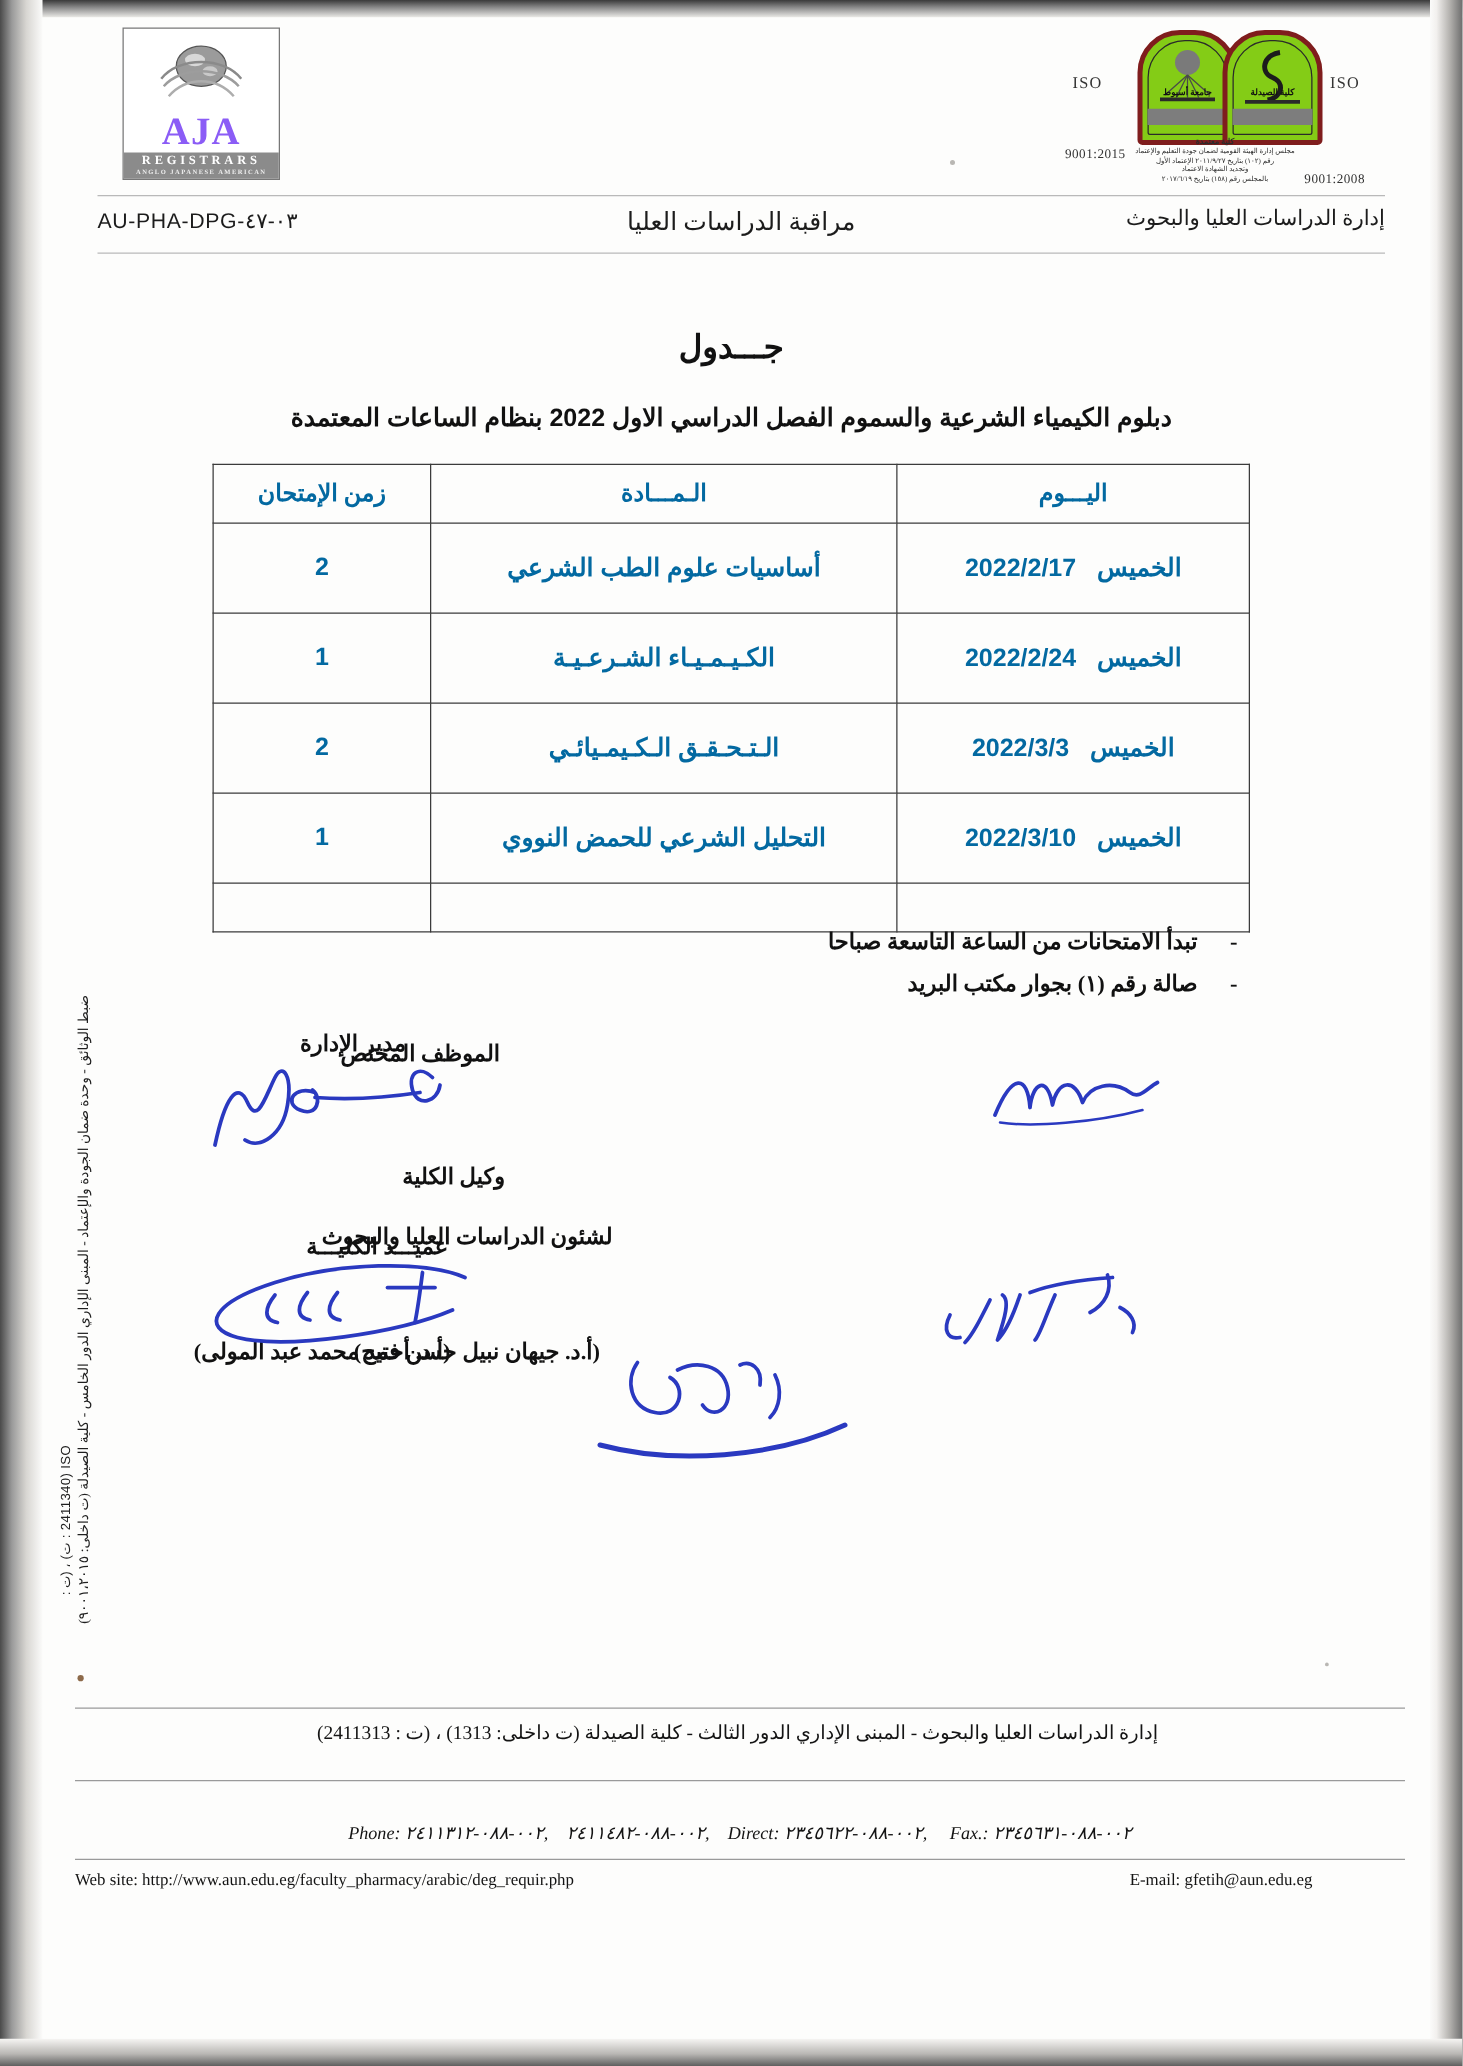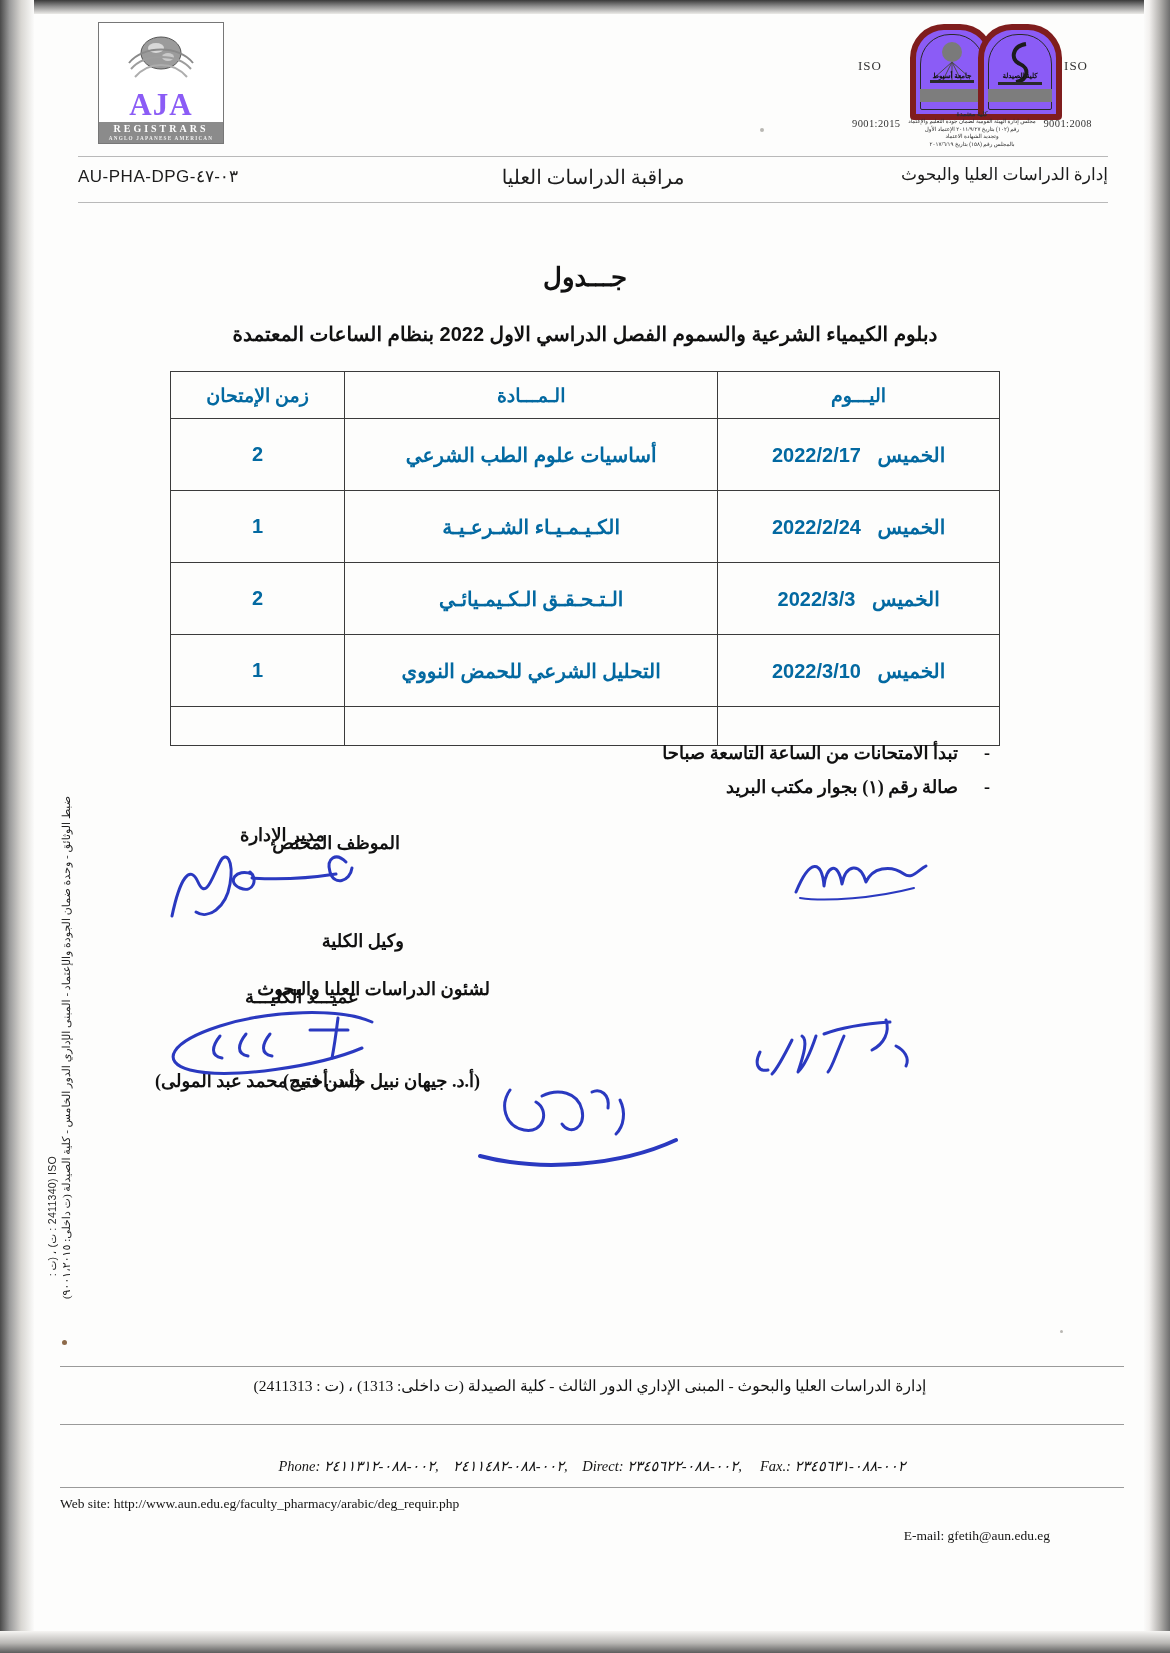--- a/index.html
+++ b/index.html
@@ -37,23 +37,23 @@
     letter-spacing:1px;color:#8b5cf6;line-height:1;margin-bottom:2px;}
   .aja-bar{width:100%;background:#8b8b8b;color:#fff;text-align:center;
     font-size:10px;letter-spacing:3px;font-weight:700;line-height:12px;padding:1px 0;}
   .aja-sub{font-size:5.2px;letter-spacing:1.2px;color:#efefef;line-height:7px;}
 
   .seal-group{position:absolute;right:78px;top:14px;width:240px;height:128px;}
   .iso-l,.iso-r{position:absolute;top:44px;font-family:"Liberation Serif",serif;
     font-size:13px;color:#333;letter-spacing:1px;}
   .iso-l{left:6px;} .iso-r{right:4px;}
   .iso-num{position:absolute;top:104px;font-size:10.5px;color:#333;letter-spacing:0.4px;}
-  .iso-num.l{left:0px;} .iso-num.r{right:0px;}
-  .seal{position:absolute;top:10px;width:72px;height:84px;border:6px solid #7f1d1d;
-    border-radius:34px 34px 4px 4px;background:#8b5cf6;overflow:hidden;}
+  .iso-num.l{left:0px;} .iso-num.r{right:0px;margin-top:20px;}
+  .seal{position:absolute;top:10px;width:72px;height:84px;border:4px solid #7f1d1d;
+    border-radius:34px 34px 4px 4px;background:#84cc16;overflow:hidden;}
   .seal.one{left:58px;} .seal.two{left:126px;}
   .seal-inner{position:absolute;inset:4px;border:1px solid #2a2a2a;border-radius:30px 30px 2px 2px;}
   .seal-cap{position:absolute;left:50%;top:42px;transform:translateX(-50%);
     font-size:7px;color:#111;white-space:nowrap;font-weight:700;}
   .seal-band{position:absolute;left:4px;right:4px;bottom:12px;height:13px;background:#7d7d7d;}
   .accred{position:absolute;left:18px;right:18px;top:96px;text-align:center;
     font-size:5.6px;line-height:7.4px;color:#2b2b2b;}
   .accred b{font-size:6.4px;}
 
   .rule{position:absolute;height:0;border-top:1px solid #b9b9b9;}
@@ -124,21 +124,21 @@
   .foot-ar{position:absolute;left:70px;right:60px;top:1377px;text-align:center;
     font-size:15.5px;color:#141414;}
   .foot-en{position:absolute;left:60px;right:46px;text-align:center;
     font-family:"Liberation Serif",serif;font-style:italic;color:#141414;}
   .fe1{top:1432px;font-size:15px;}
   .fe2{top:1458px;font-size:14.5px;direction:ltr;}
   .fe2 .sp{display:inline-block;}
   .foot-web{position:absolute;left:60px;top:1496px;font-size:13.5px;direction:ltr;
     font-family:"Liberation Serif",serif;color:#141414;}
   .foot-mail{position:absolute;right:120px;top:1496px;font-size:13.5px;direction:ltr;
-    font-family:"Liberation Serif",serif;color:#141414;margin-top:32px;}
+    font-family:"Liberation Serif",serif;color:#141414;}
   .speck{position:absolute;background:#b9b7b3;border-radius:50%;}
 </style>
 </head>
 <body>
 
 <div class="page">
   <div class="scan-edge-t"></div>
   <div class="scan-edge-l"></div>
   <div class="scan-edge-r"></div>
   <div class="scan-edge-b"></div>

